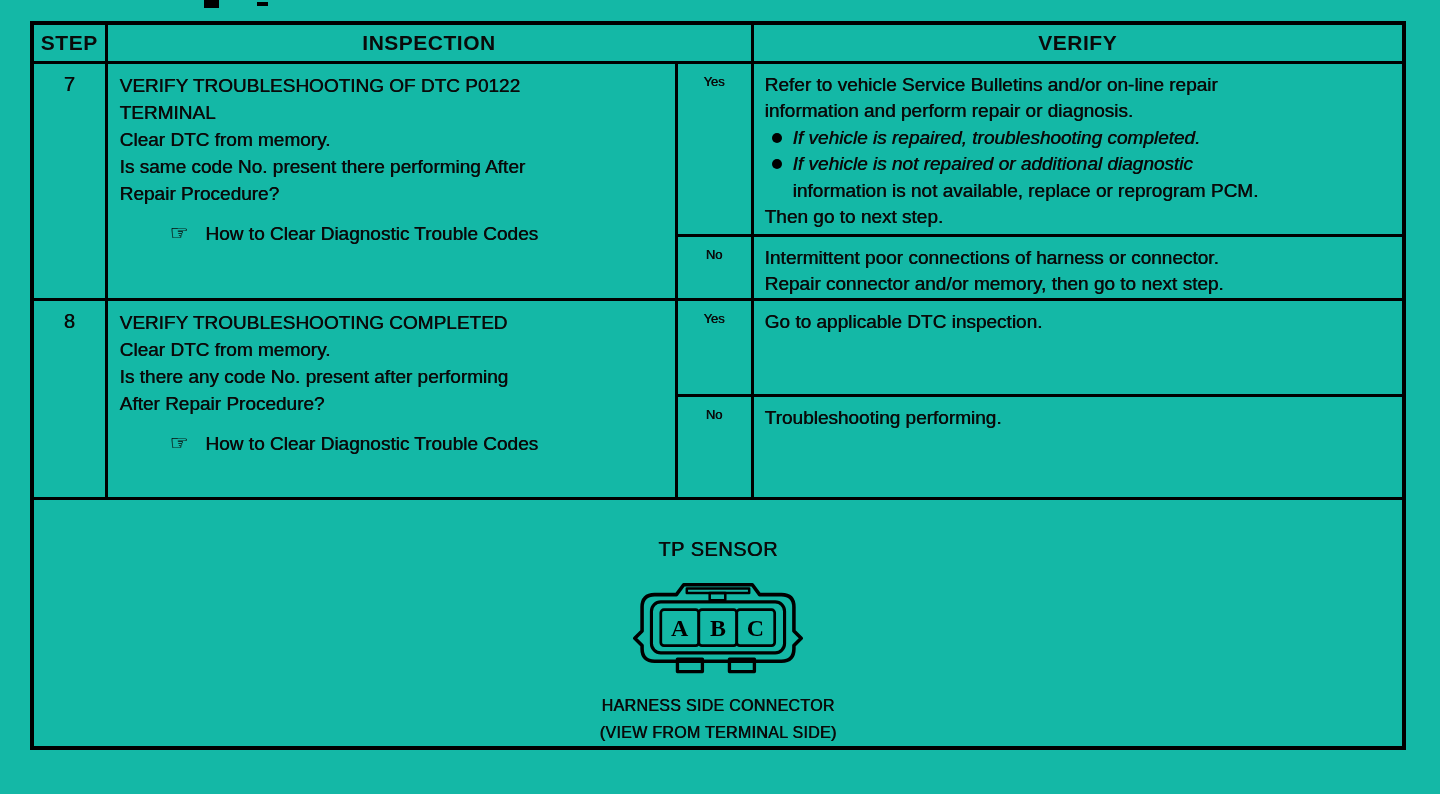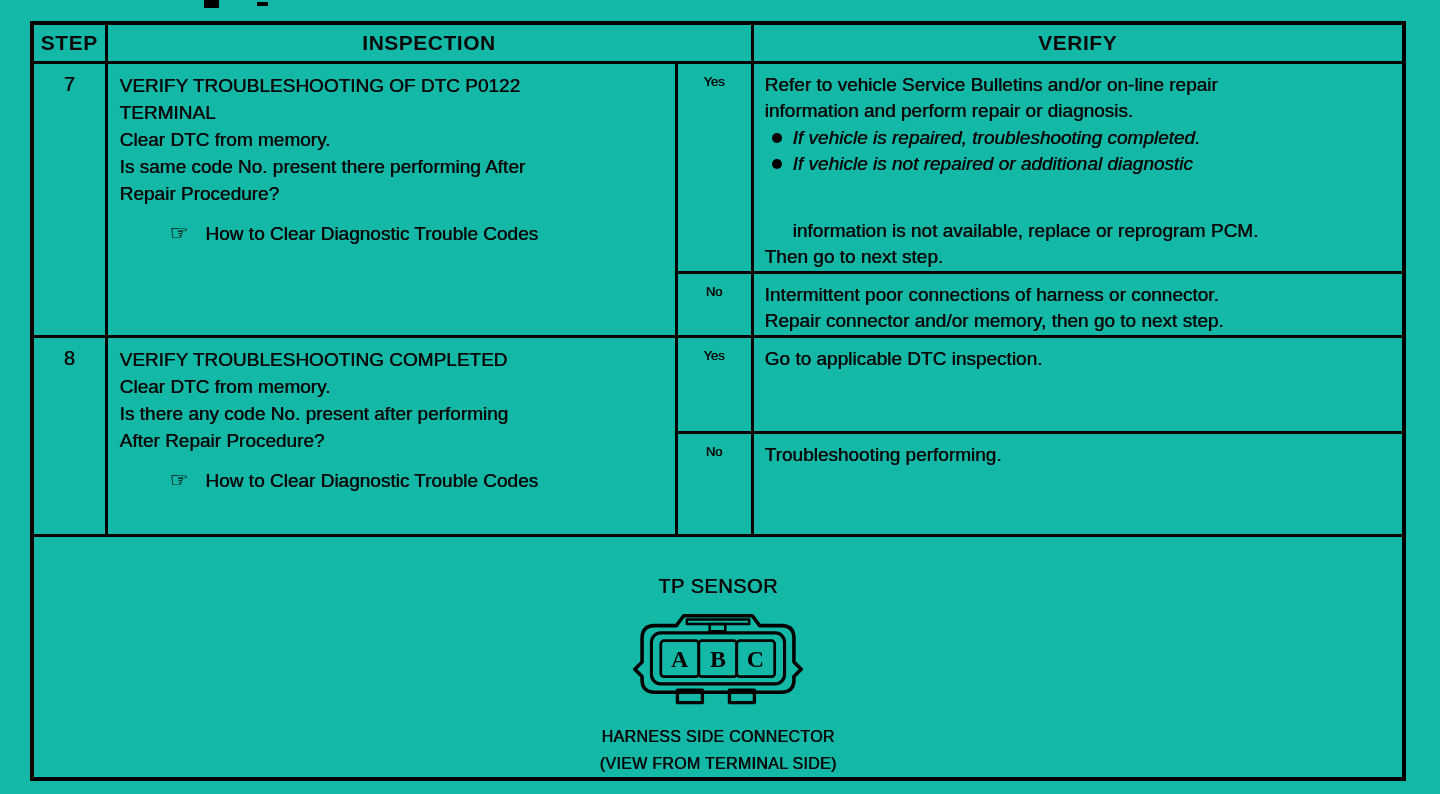--- a/index.html
+++ b/index.html
@@ -47,29 +47,29 @@
     font-size:13px; text-shadow:.5px 0 0 currentColor;
   }
   td.act-cell  { padding:8px 8px 0 11px; font-size:19px; line-height:26.5px; }
 
   .ln { text-shadow:.5px 0 0 currentColor; }
   .b-ln { position:relative; padding-left:28px; text-shadow:.5px 0 0 currentColor;font-style:italic; }
   .dot {
     position:absolute; left:7px; top:8px;
     width:10px; height:10px; border-radius:50%; background:#000;
   }
-  .cont-ln { padding-left:28px; text-shadow:.5px 0 0 currentColor;margin-top:40px; }
+  .cont-ln { padding-left:28px; text-shadow:.5px 0 0 currentColor; }
 
   .ref-ln { padding-left:50px; margin-top:12px; text-shadow:.5px 0 0 currentColor; }
   .ref-icon { display:inline-block; margin-right:17px; font-size:21px; }
 
   td.diag-cell { padding-top:38px; text-align:center; }
   .diag-title {
     font-size:20px; letter-spacing:.5px;
-    text-shadow:.6px 0 0 currentColor; margin-bottom:11px;
+    text-shadow:.6px 0 0 currentColor; margin-bottom:17px;
   }
   .connector-wrap { line-height:0; margin-bottom:10px; }
   .cap {
     font-size:16px; line-height:27px; letter-spacing:.3px;
     text-shadow:.6px 0 0 currentColor;
   }
   svg text.term {
     font-family:"Liberation Serif","DejaVu Serif",serif;
     font-weight:700; font-size:23px;
   }

